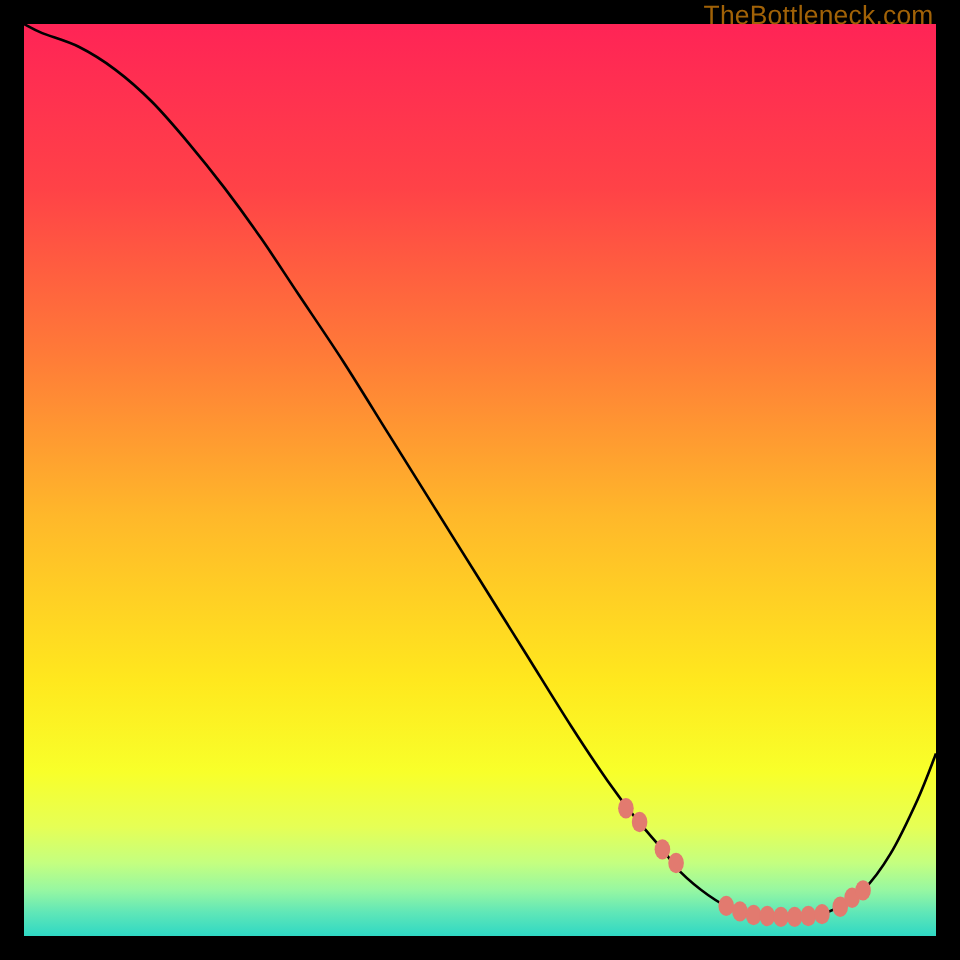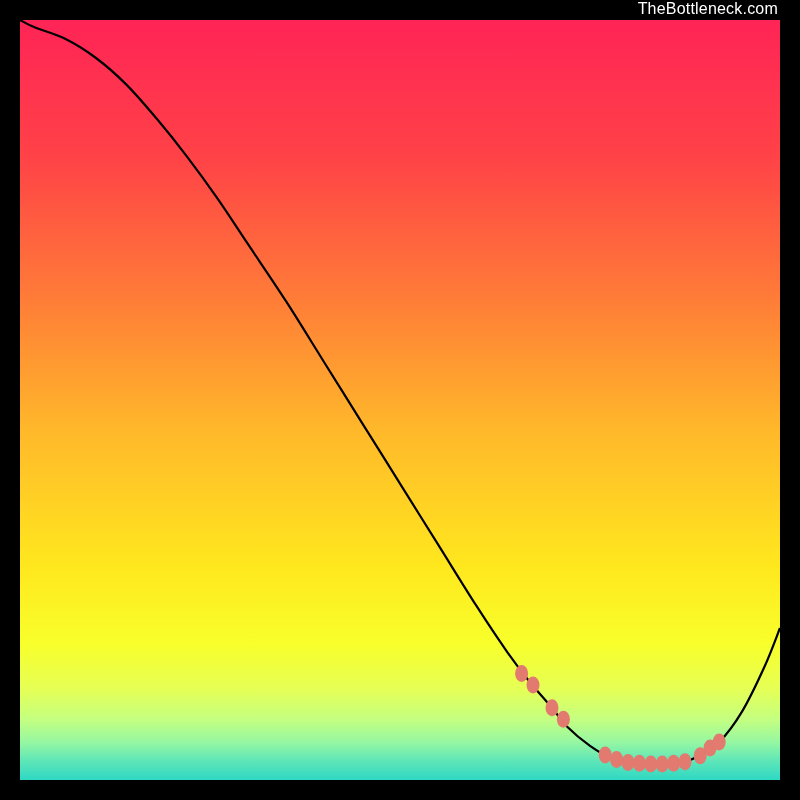--- a/index.html
+++ b/index.html
@@ -16,23 +16,23 @@
     top: 20px;
     width: 760px;
     height: 760px;
     background: #000;
   }
   .watermark {
     position: absolute;
     top: 0px;
     right: 22px;
     font-family: Arial, Helvetica, sans-serif;
-    font-size: 16px;
+    font-size: 22px;
     font-weight: 500;
-    color: #ffffff;
+    color: #a16207;
     letter-spacing: 0.2px;
     z-index: 10;
   }
   svg.plot {
     position: absolute;
     left: 20px;
     top: 20px;
     width: 760px;
     height: 760px;
     display: block;

